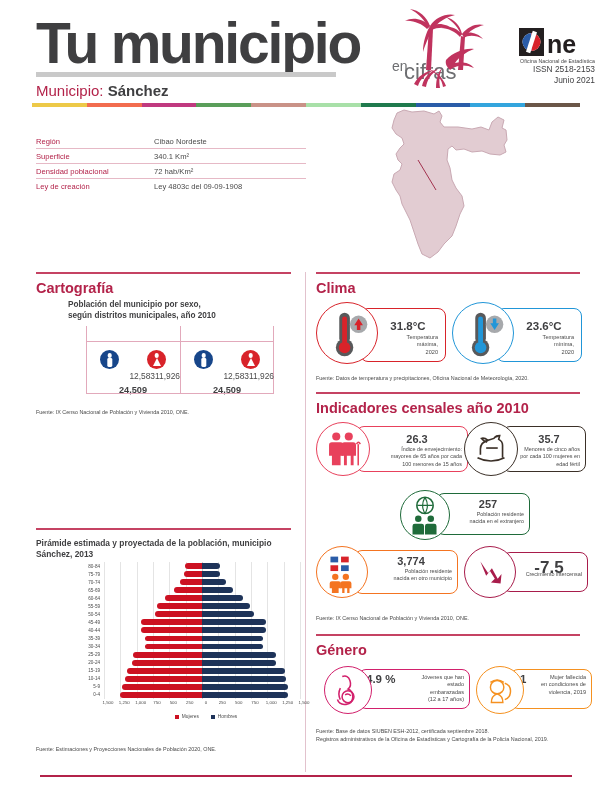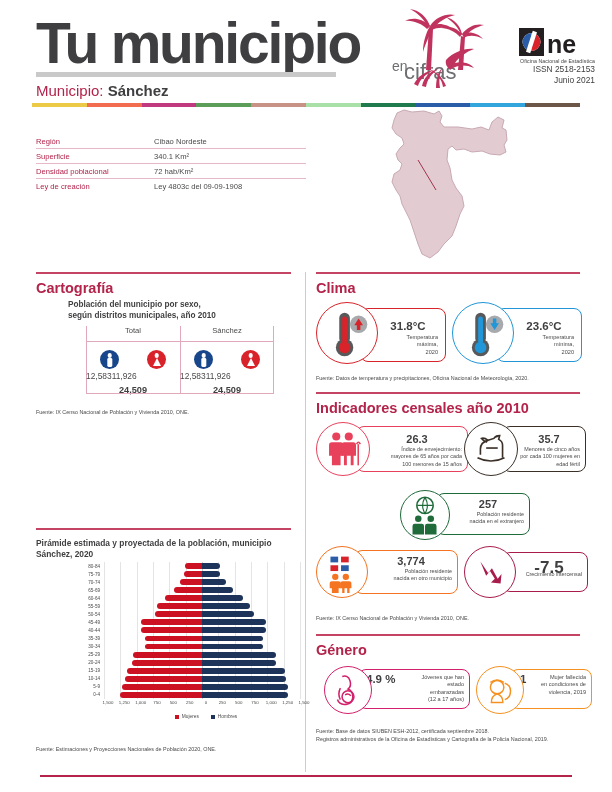--- a/index.html
+++ b/index.html
@@ -83,21 +83,21 @@
   
   .demo-tab { position: absolute; left: 86px; top: 326px; width: 188px; height: 68px; }
   .demo-head { display: flex; height: 14px; }
   .demo-head > div { flex: 1; text-align: center; font-size: 7.6px; color: #4a4a4a; }
   .demo-hline { position: absolute; left: 0; top: 15px; width: 188px; height: 1px; background: #e2a9bb; }
   .demo-vline { position: absolute; left: 94px; top: 0px; width: 1px; height: 68px; background: #e2a9bb; }
   .demo-vline.edge { left: 0px; } .demo-vline.edge2 { left: 187px; }
   .demo-body { position: absolute; left: 0; top: 17px; width: 188px; display: flex; }
   .demo-cell { width: 94px; }
   .demo-icons { display: flex; justify-content: space-around; align-items: flex-end; height: 26px; }
-  .demo-nums { display: flex; justify-content: flex-start; font-size: 8.4px; color: #4a4a4a; margin-top: 2px; }
+  .demo-nums { display: flex; justify-content: flex-end; font-size: 8.4px; color: #4a4a4a; margin-top: 2px; }
   .demo-total { text-align: center; font-size: 9.2px; font-weight: bold; color: #3f3f41; margin-top: 4px; }
   .demo-bline { position: absolute; left: 0; top: 67px; width: 188px; height: 1px; background: #e2a9bb; }
 
   .p-icon { width: 19px; height: 19px; border-radius: 50%; display: inline-block; position: relative; }
   .p-icon.m { background: #17468a; }
   .p-icon.f { background: #d8232a; }
   .p-icon::before {
     content: ''; position: absolute; left: 50%; top: 3px; transform: translateX(-50%);
     width: 4.6px; height: 4.6px; border-radius: 50%; background: #fff;
   }
@@ -238,24 +238,20 @@
   </div>
 
   <div class="col-divider"></div>
 
   <div class="sec-rule" style="left:36px; top:272px; width:255px;"></div>
   <div class="sec-title" style="left:36px; top:280px;">Cartografía</div>
   <div class="sec-sub" style="left:36px; top:299px; width:250px; white-space:pre-line;margin-left:32px;">Población del municipio por sexo,
 según distritos municipales, año 2010</div>
 
   <div class="demo-tab">
-    <div class="demo-head" id="demo-head">
-        <div>Total</div>
-        <div>Sánchez</div>
-      </div>
     <div class="demo-hline"></div>
     <div class="demo-vline edge"></div>
     <div class="demo-vline"></div>
     <div class="demo-vline edge2"></div>
     <div class="demo-body" id="demo-body">
         <div class="demo-cell">
           <div class="demo-icons">
             <span class="p-icon m"></span>
             <span class="p-icon f"></span>
           </div>
@@ -275,21 +271,21 @@
             <span>11,926</span>
           </div>
           <div class="demo-total">24,509</div>
         </div>
       </div>
     <div class="demo-bline"></div>
   </div>
   <div class="src" style="left:36px; top:408px; width:260px;">Fuente: IX Censo Nacional de Población y Vivienda 2010, ONE.</div>
 
   <div class="sec-rule" style="left:36px; top:528px; width:255px;"></div>
-  <div class="sec-sub" style="left:36px; top:538px; width:258px; font-size:8.4px;">Pirámide estimada y proyectada de la población, municipio Sánchez, 2020</div>
+  <div class="sec-sub" style="left:36px; top:538px; width:258px; font-size:8.4px;">Pirámide estimada y proyectada de la población, municipio Sánchez, 2013</div>
 
   <div class="pyr">
     <div class="pyr-rows" id="pyr-rows">
         <div class="pyr-row">
           <div class="pyr-lbl">80-84</div>
           <div class="pyr-plot">
             <div class="pyr-grid" style="left: 0px; height: 8.05px;"></div>
             <div class="pyr-grid" style="left: 16.3333px; height: 8.05px;"></div>
             <div class="pyr-grid" style="left: 32.6667px; height: 8.05px;"></div>
             <div class="pyr-grid" style="left: 49px; height: 8.05px;"></div>

